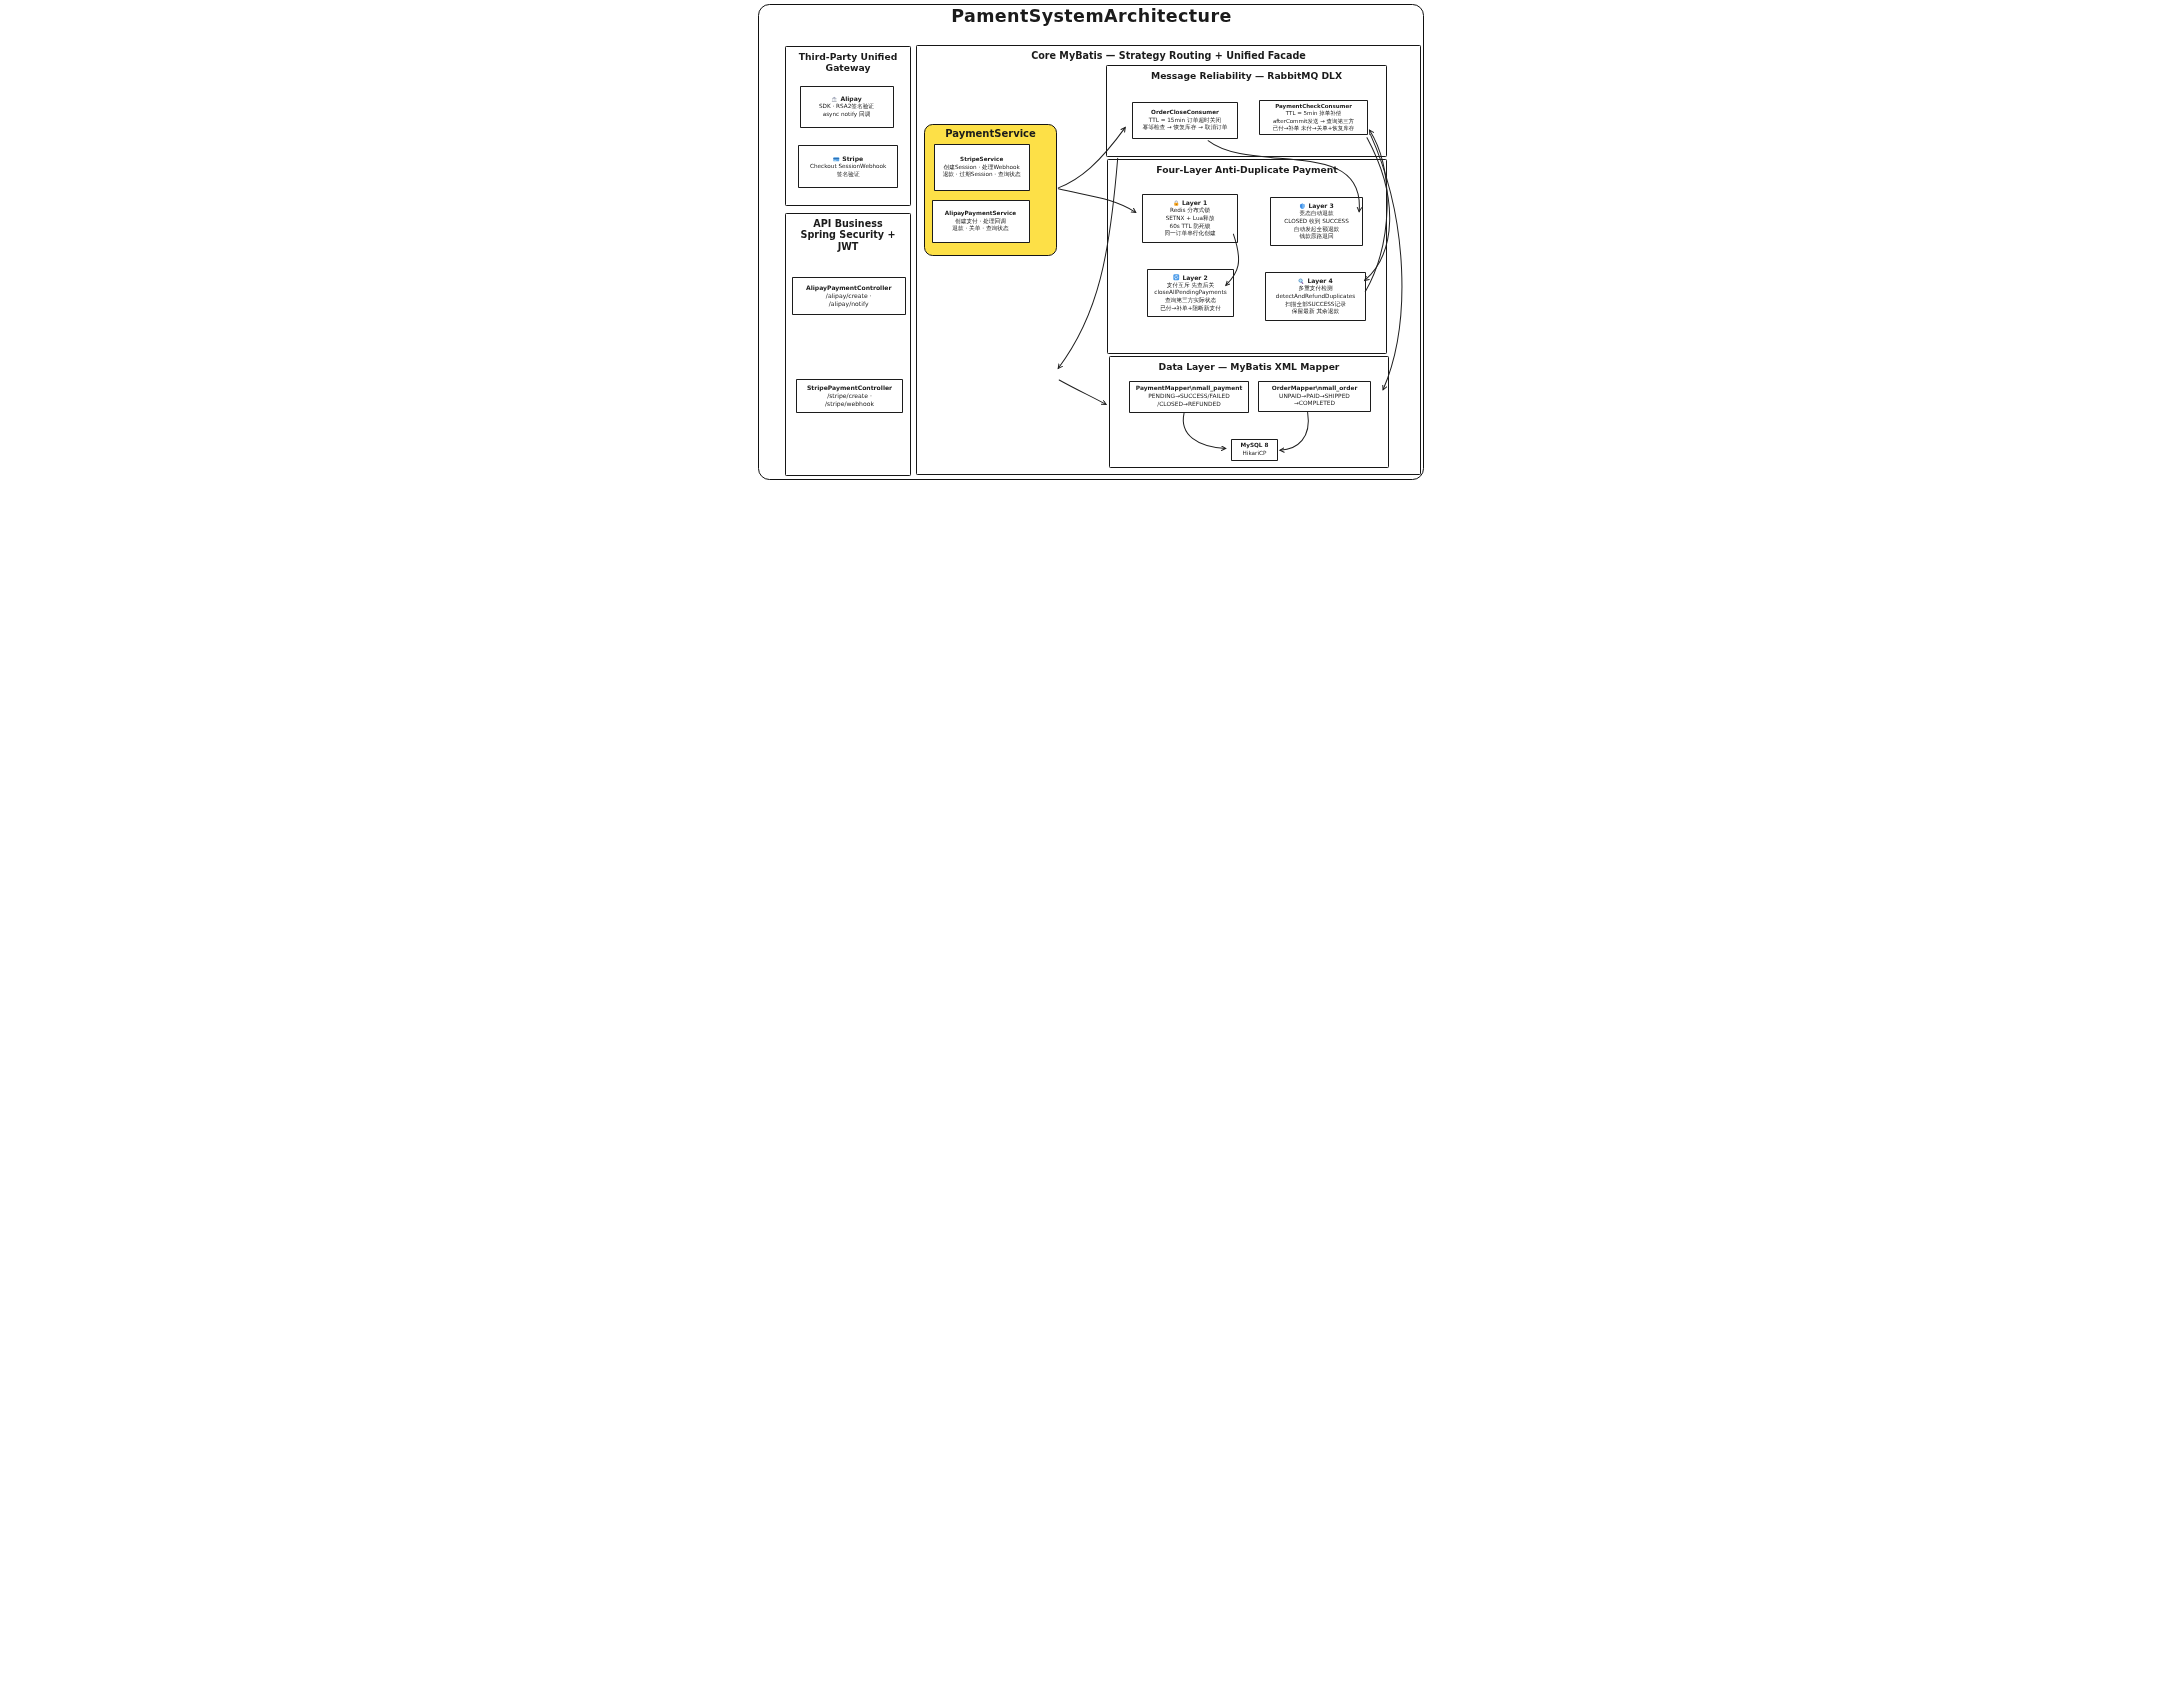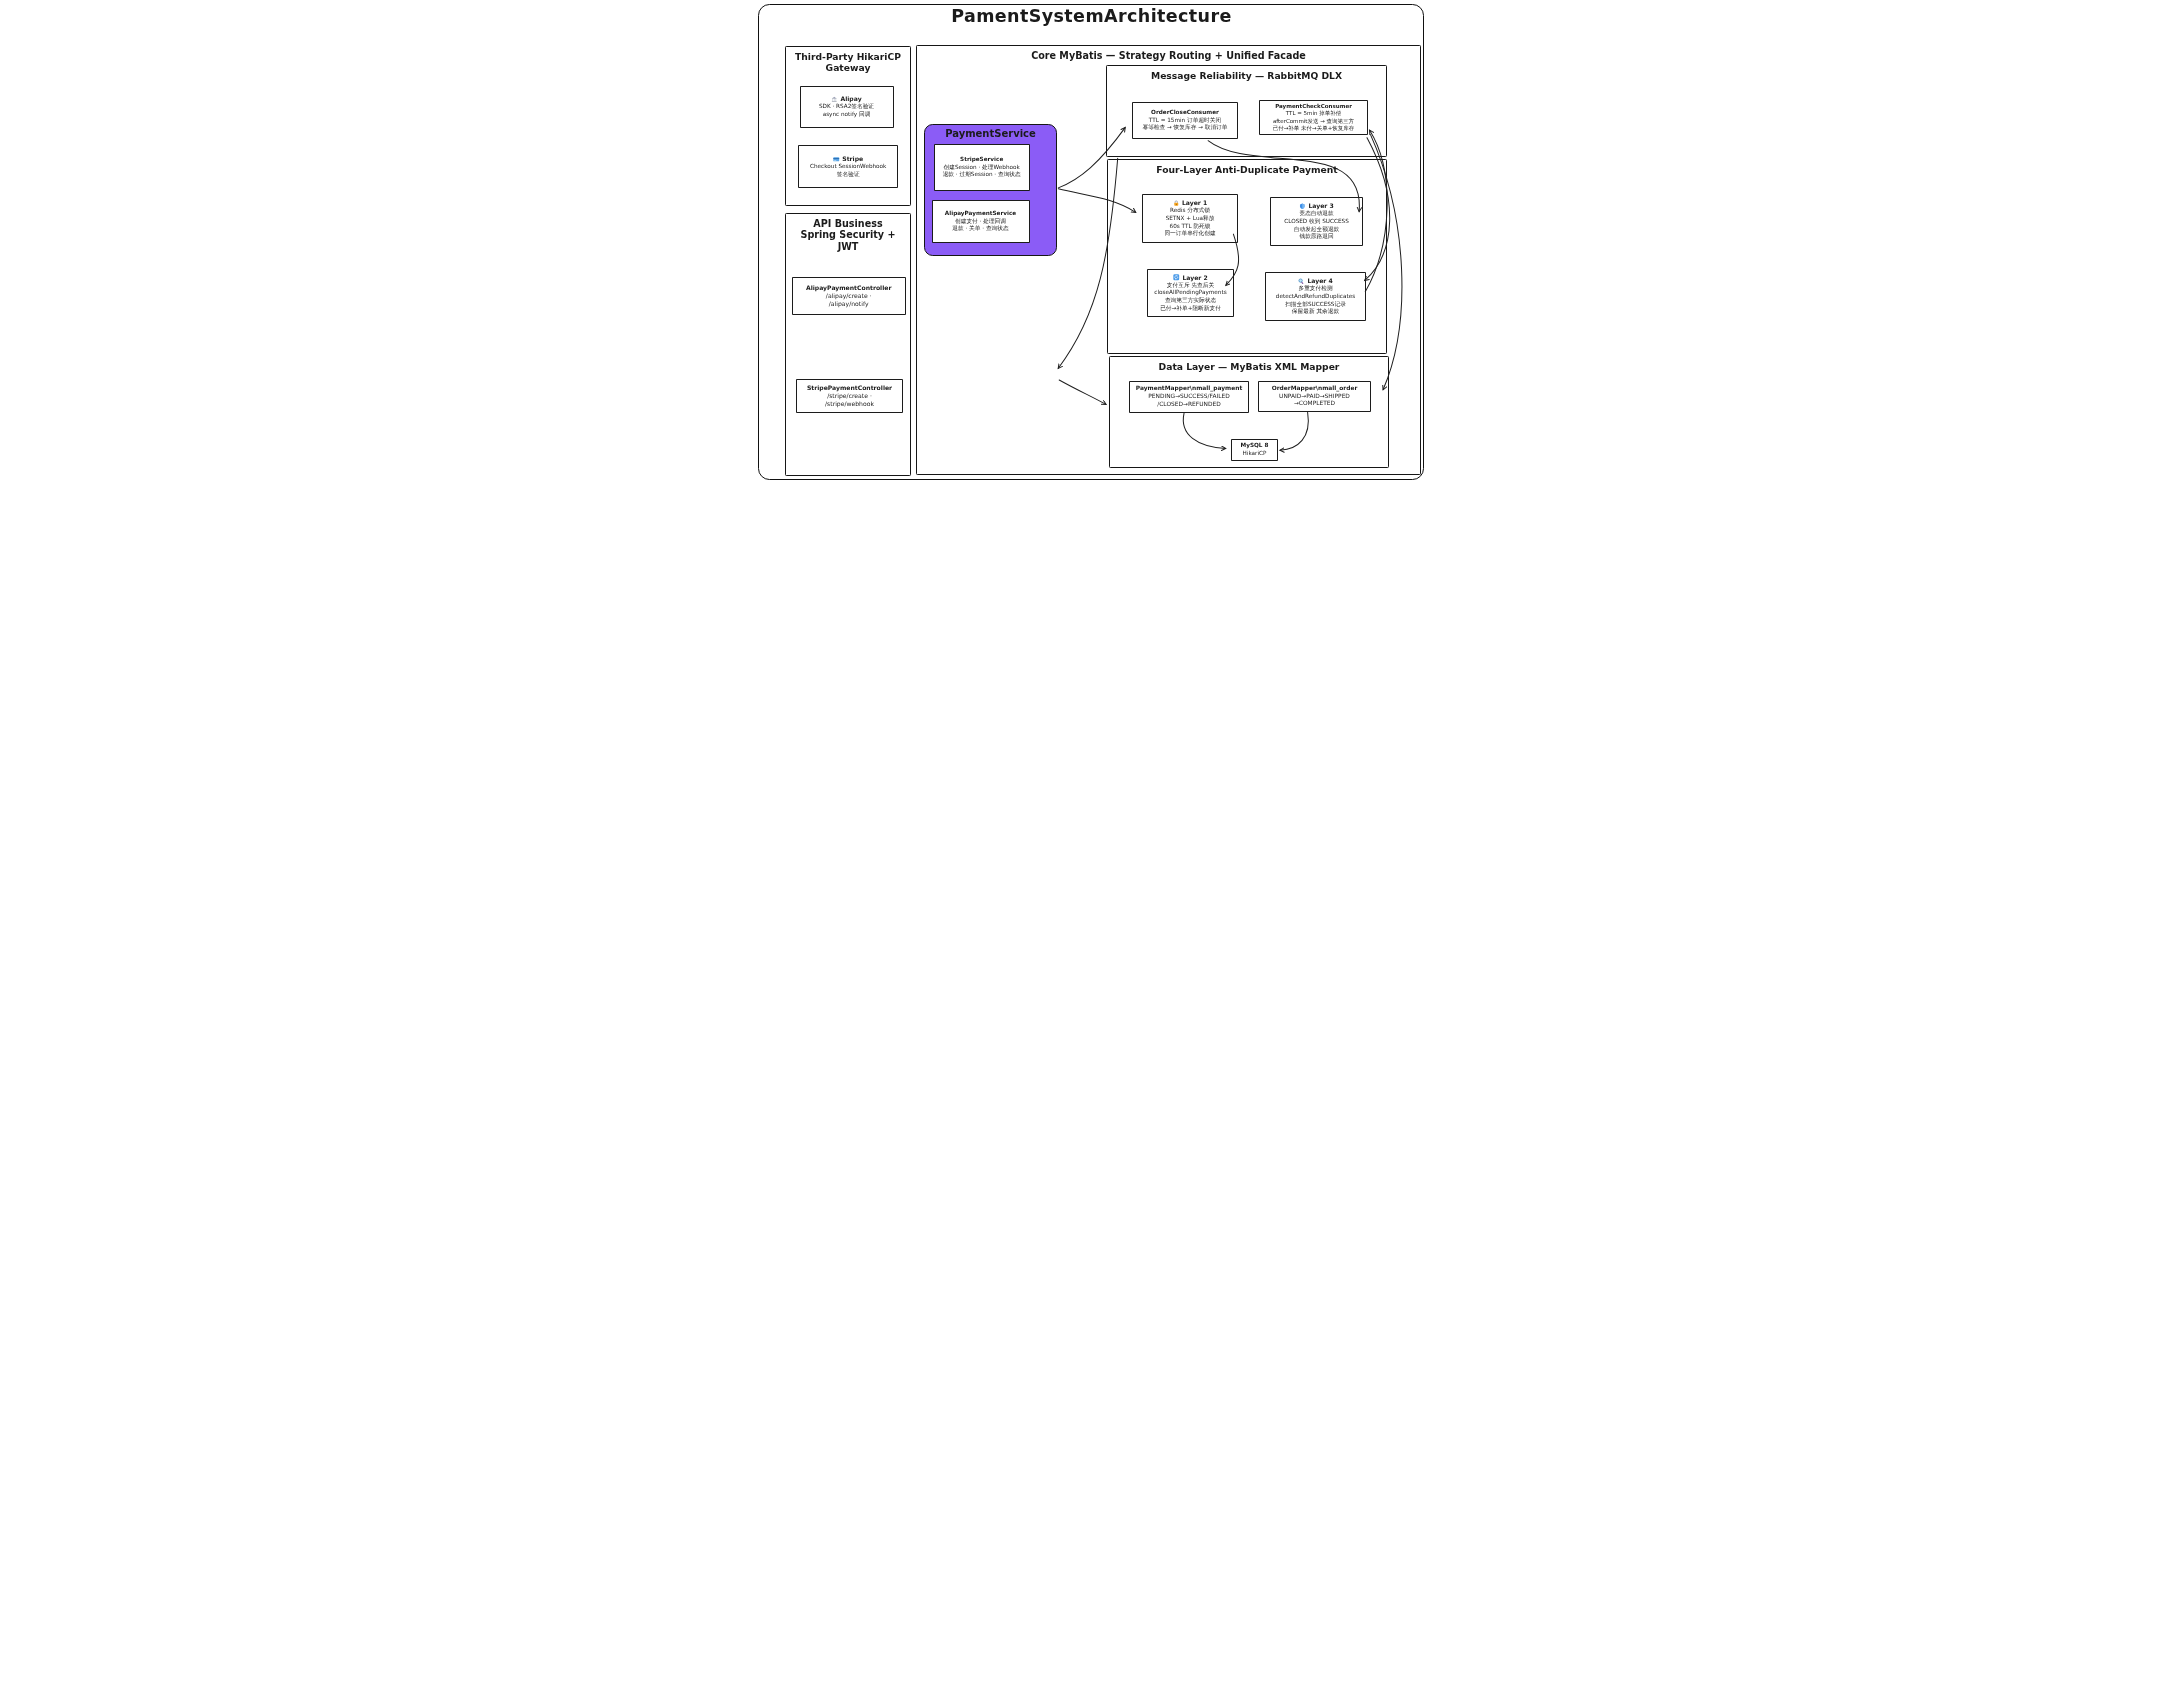--- a/index.html
+++ b/index.html
@@ -1,21 +1,21 @@
 <!DOCTYPE html>
 <html style="font-size:7px"><head>
 <meta charset="utf-8">
 <style>
   html,body{margin:0;padding:0;background:#ffffff;}
   body{font-family:"DejaVu Sans","Liberation Sans",sans-serif;color:#1b1b1b;}
   .canvas{position:relative;width:675px;height:484px;margin:0 auto;background:#fff;overflow:hidden;}
   .outer-frame{position:absolute;left:4.4px;top:3.5px;width:664px;height:474px;border:1.3px solid #111;border-radius:11.4px;background:#fff;}
   .main-title{position:absolute;left:0;right:0;top:6.1px;text-align:center;font-size:17.5px;font-weight:700;letter-spacing:0.4px;}
   .panel{position:absolute;border:1px solid #161616;border-radius:1.3px;background:#fff;}
-  .rpanel{position:absolute;border:1.1px solid #161616;border-radius:8.7px;background:#8b5cf6;}
+  .rpanel{position:absolute;border:1.1px solid #161616;border-radius:8.7px;background:#fde047;}
   .panel-title{text-align:center;font-weight:600;font-size:9.2px;line-height:1.25;padding-top:3.5px;}
   .panel-title.big{font-size:9.6px;}
   .sub-title{text-align:center;font-weight:600;font-size:10px;padding-top:3.1px;}
   .sbox{position:absolute;border:1px solid #1c1c1c;border-radius:0.9px;background:#fff;
         display:flex;flex-direction:column;justify-content:center;align-items:center;
         text-align:center;font-size:5.7px;line-height:1.34;padding:0.9px 1.7px;box-sizing:border-box;}
   .sbox .ln{white-space:normal;}
   .sbox .hd{font-weight:600;}
   .bhead{display:flex;align-items:center;justify-content:center;gap:2.6px;font-weight:600;font-size:6.1px;}
   .icon{display:inline-flex;width:6.5px;height:6.5px;}
@@ -26,21 +26,21 @@
 </head>
 <body>
 
 <div class="canvas">
   <div class="outer-frame"></div>
 
   <div class="main-title">PamentSystemArchitecture</div>
 
   <div class="panel" style="left:31px;top:46px;width:124px;height:158px;">
     <div class="panel-title">
-      <div>Third-Party HikariCP</div>
+      <div>Third-Party Unified</div>
       <div>Gateway</div>
     </div>
     <div class="sbox" style="left:13.5px;top:39px;width:94px;height:42px;">
       <div class="bhead">
         <span class="icon">
           <svg viewBox="0 0 16 16">
               <path d="M2 6 L8 1.6 L14 6 Z" fill="#b0b6c2"></path>
               <rect x="2.6" y="6.4" width="10.8" height="0.9" fill="#8f96a3"></rect>
               <rect x="3.2" y="7.6" width="1.9" height="4.6" fill="#c7ccd6"></rect>
               <rect x="7.05" y="7.6" width="1.9" height="4.6" fill="#c7ccd6"></rect>

